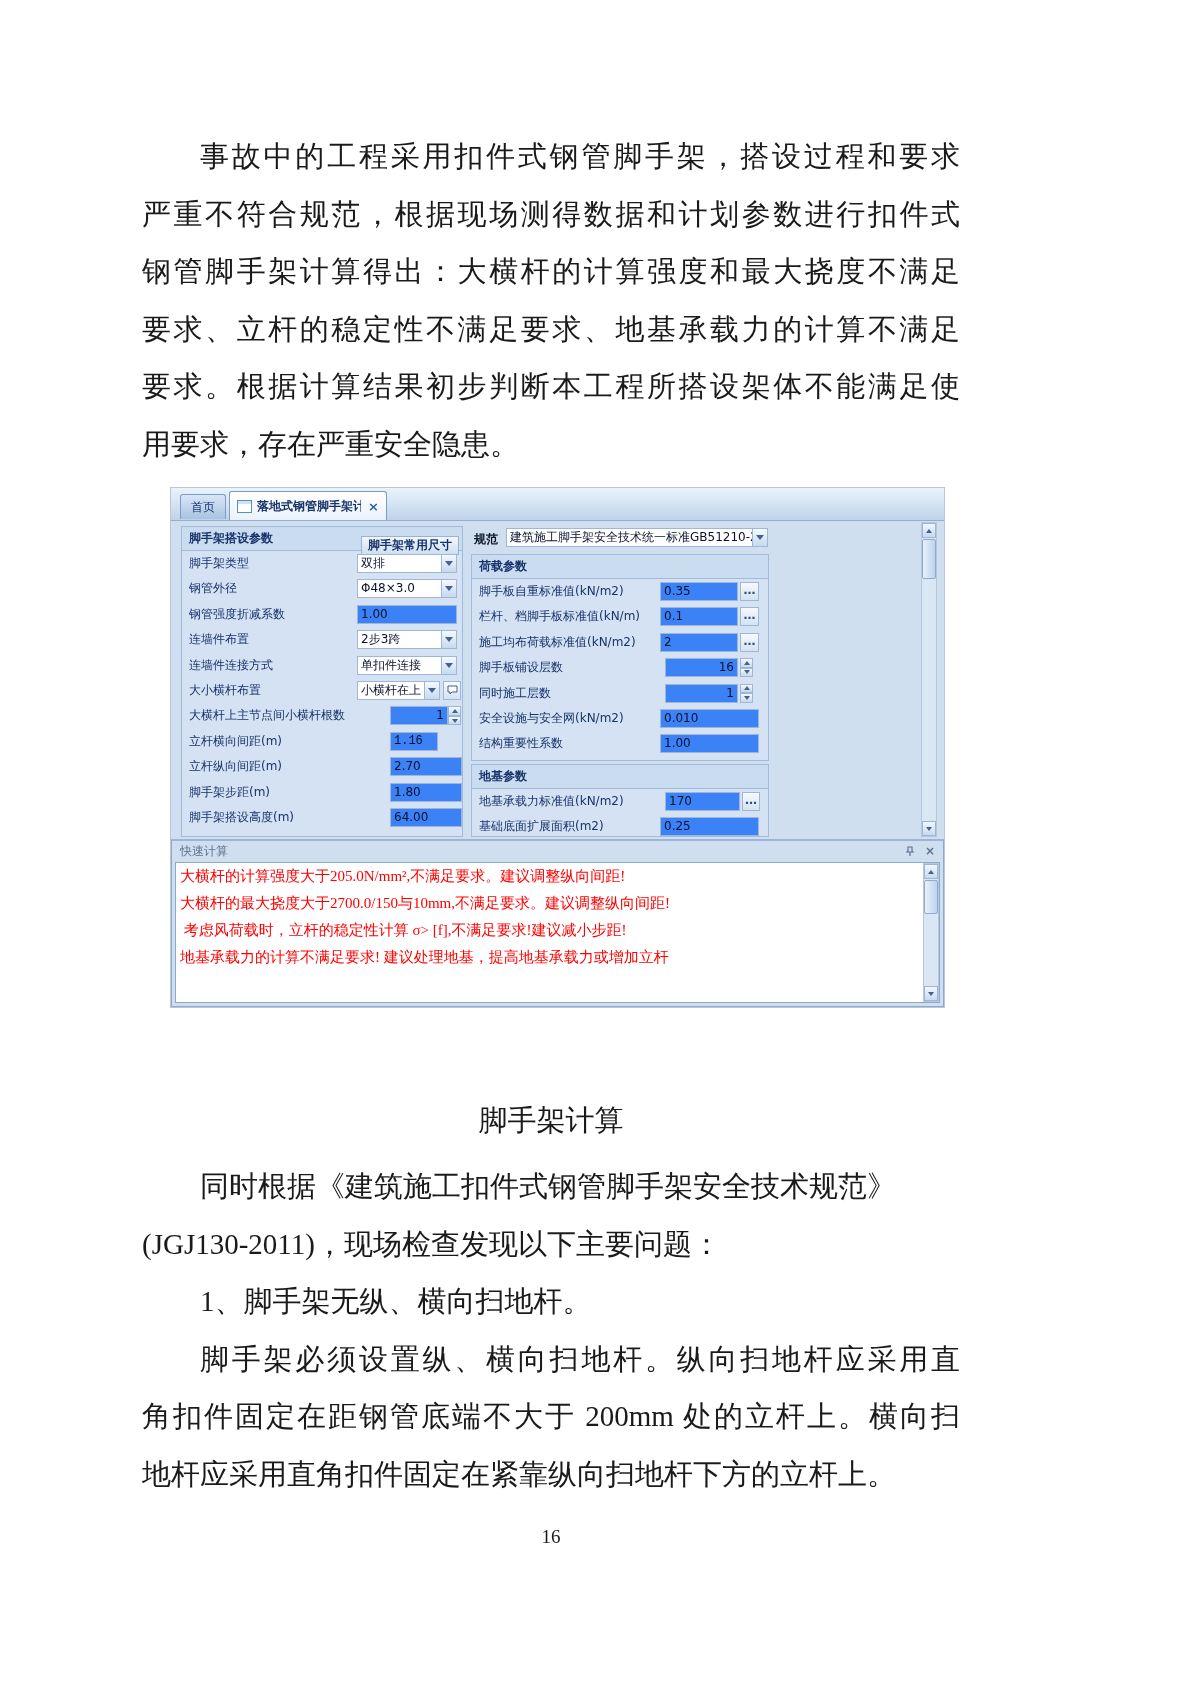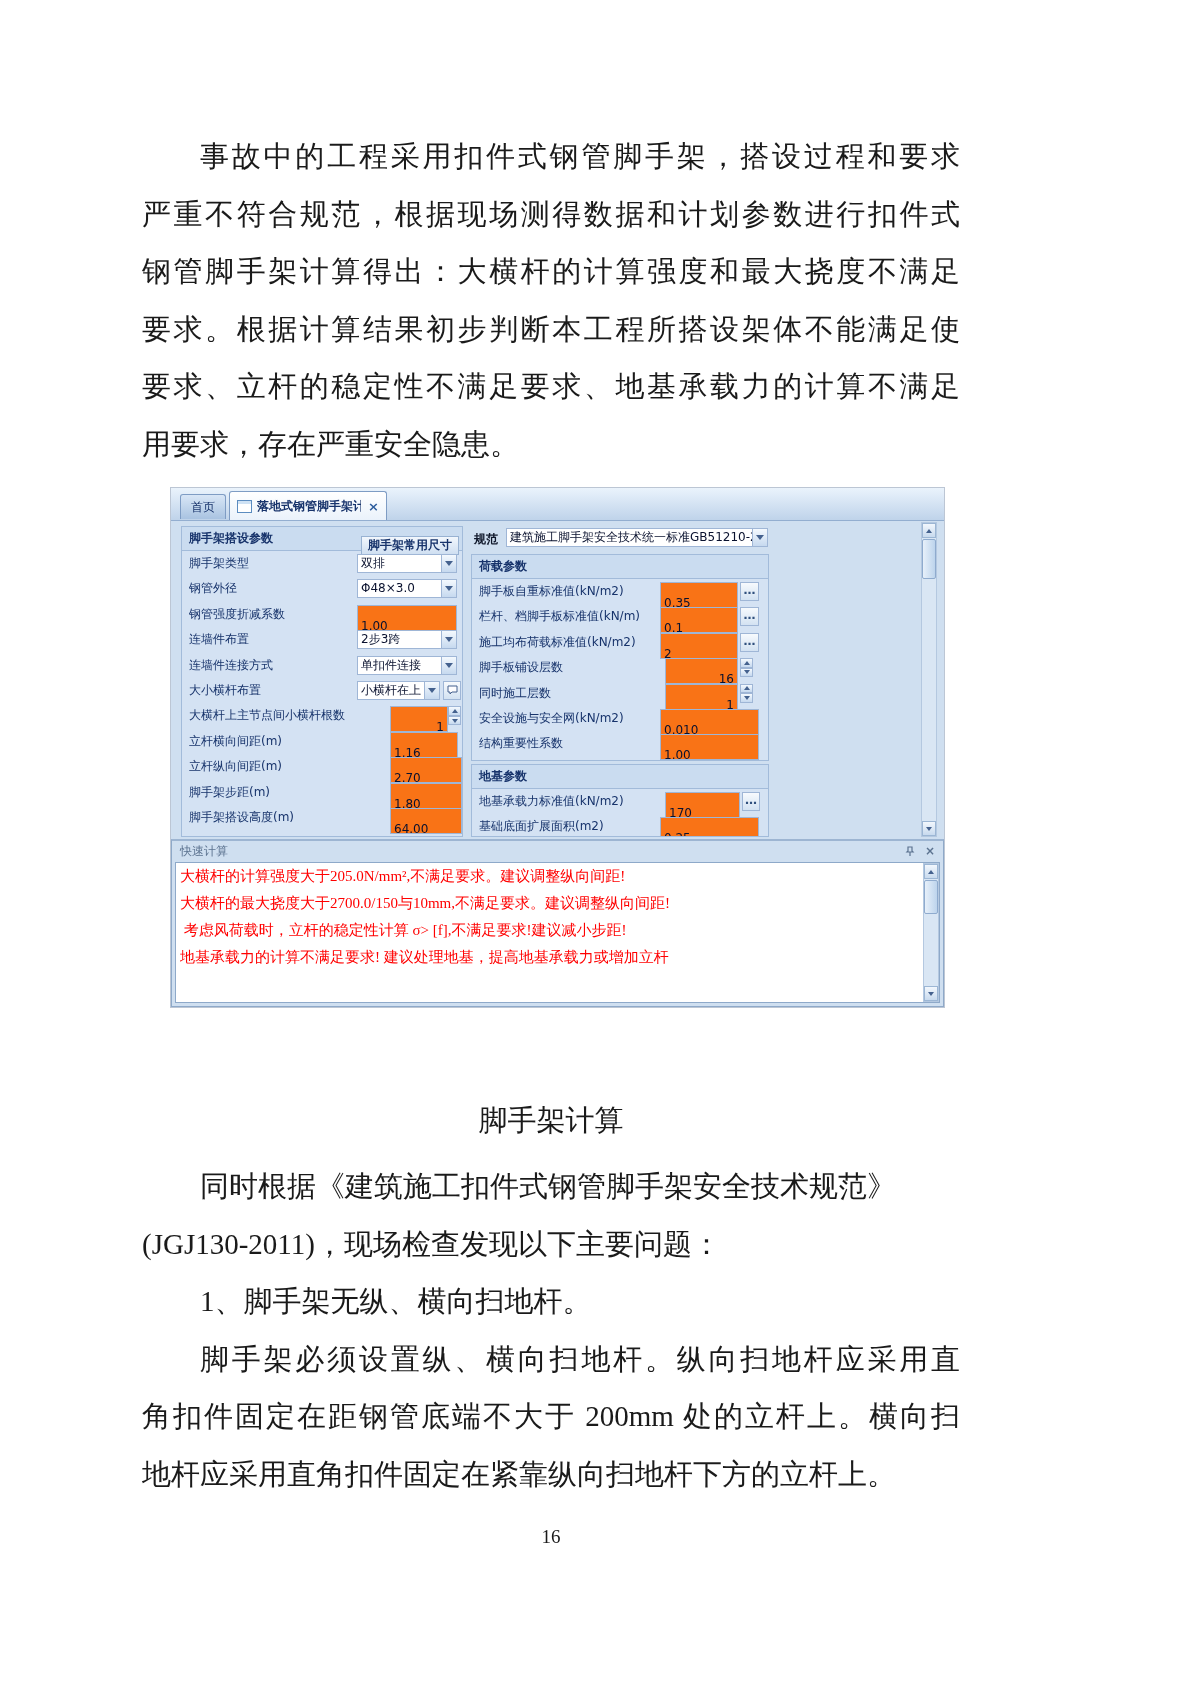--- a/index.html
+++ b/index.html
@@ -56,21 +56,21 @@
     background:#d4e2f3; overflow:hidden;
   }
   .panel-title {
     height:23px; line-height:23px; padding-left:7px; font-weight:bold;
     color:#17336b; border-bottom:1px solid #a2bbda; background:#cadcf0;
   }
   .frow { position:relative; height:25.4px; }
   .flabel { position:absolute; left:7px; top:4px; color:#17336b; white-space:nowrap; }
   .box {
     position:absolute; top:3px; height:19px; box-sizing:border-box;
-    background:#f97316; border:1px solid #9fb6d6; line-height:17px; padding:12px 3px;
+    background:#3b82f6; border:1px solid #9fb6d6; line-height:17px; padding:0 3px;
     color:#09112e; overflow:hidden; white-space:nowrap;
   }
   .box.num { text-align:left; }
   .box.rnum { text-align:right; }
   .ctl-select { position:absolute; top:3px; height:19px; display:flex; box-sizing:border-box; }
   .sel-val {
     background:#fff; border:1px solid #9fb6d6; border-right:none; box-sizing:border-box;
     height:19px; line-height:17px; padding:0 3px; flex:1 1 auto; overflow:hidden; white-space:nowrap; color:#09112e;
   }
   .arrow-btn {
@@ -129,22 +129,22 @@
     white-space:pre; font-family:"Liberation Serif","DejaVu Serif",serif;
   }
 </style>
 </head>
 <body>
 
 <div class="docblock" style="top:128px;">
   <div class="doc-line indent">事故中的工程采用扣件式钢管脚手架，搭设过程和要求</div>
   <div class="doc-line">严重不符合规范，根据现场测得数据和计划参数进行扣件式</div>
   <div class="doc-line">钢管脚手架计算得出：大横杆的计算强度和最大挠度不满足</div>
+  <div class="doc-line">要求、立杆的稳定性不满足要求、地基承载力的计算不满足</div>
   <div class="doc-line">要求。根据计算结果初步判断本工程所搭设架体不能满足使</div>
-  <div class="doc-line">要求、立杆的稳定性不满足要求、地基承载力的计算不满足</div>
   <div class="doc-line nojust">用要求，存在严重安全隐患。</div>
 </div>
 
 <div class="app">
 
   <div class="tabbar">
     <div class="tab-home">首页</div>
     <div class="tab-active">
       <span class="win-icon"></span>
       <span style="flex:1 1 auto; overflow:hidden; white-space:nowrap;">落地式钢管脚手架计算</span>
@@ -219,21 +219,21 @@
         <span class="spin-btn">
             <i class="tri-up"></i>
           </span>
         <span class="spin-btn">
             <i class="tri-dn-s"></i>
           </span>
       </div>
     </div>
     <div class="frow">
       <span class="flabel">立杆横向间距(m)</span>
-      <div class="box num" style="left:208px; width:68px;">1.16</div>
+      <div class="box num" style="left:208px; width:48px;font-family:Liberation Mono, monospace;">1.16</div>
     </div>
     <div class="frow">
       <span class="flabel">立杆纵向间距(m)</span>
       <div class="box num" style="left:208px; width:72px;">2.70</div>
     </div>
     <div class="frow">
       <span class="flabel">脚手架步距(m)</span>
       <div class="box num" style="left:208px; width:72px;">1.80</div>
     </div>
     <div class="frow">

